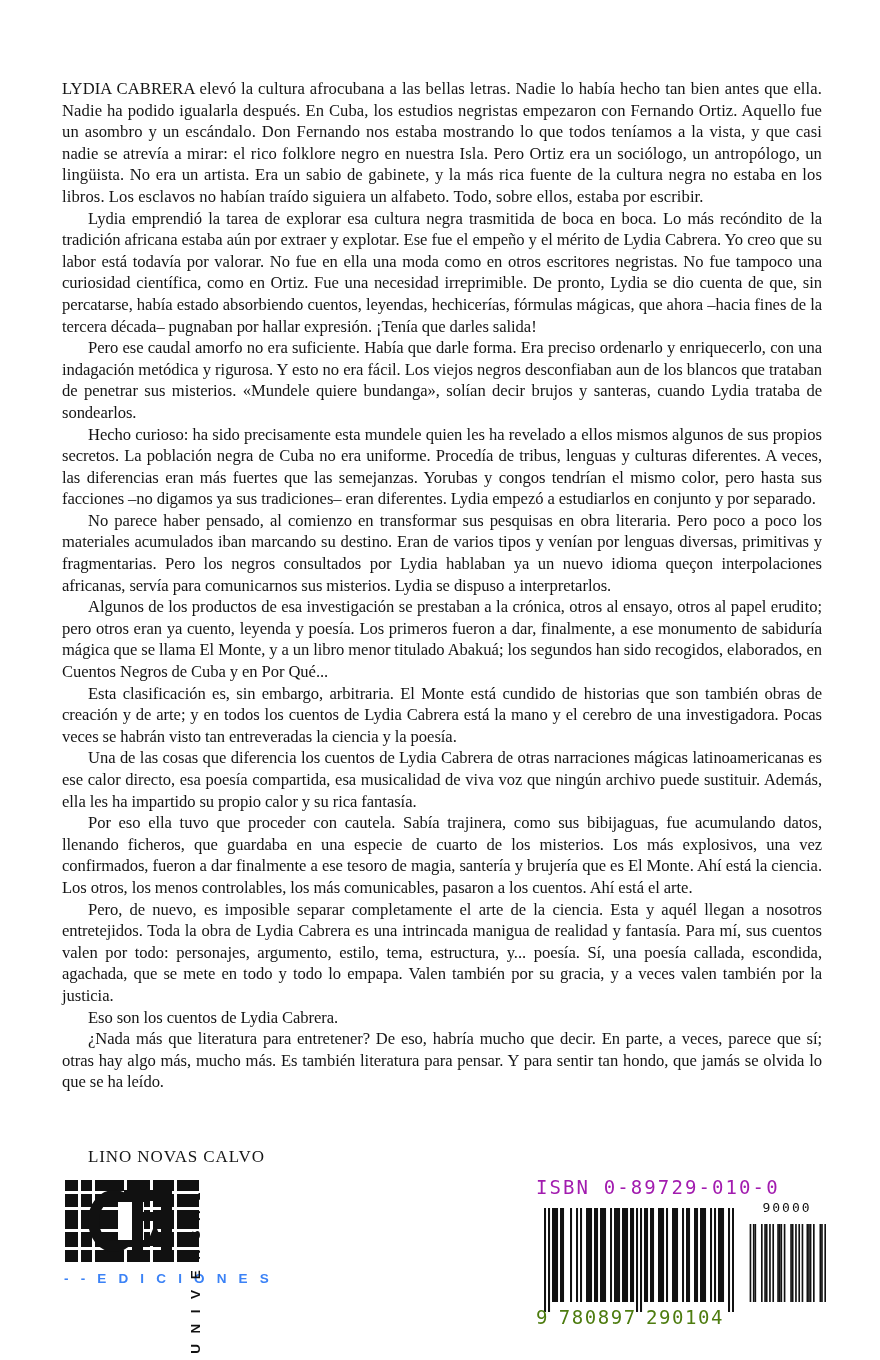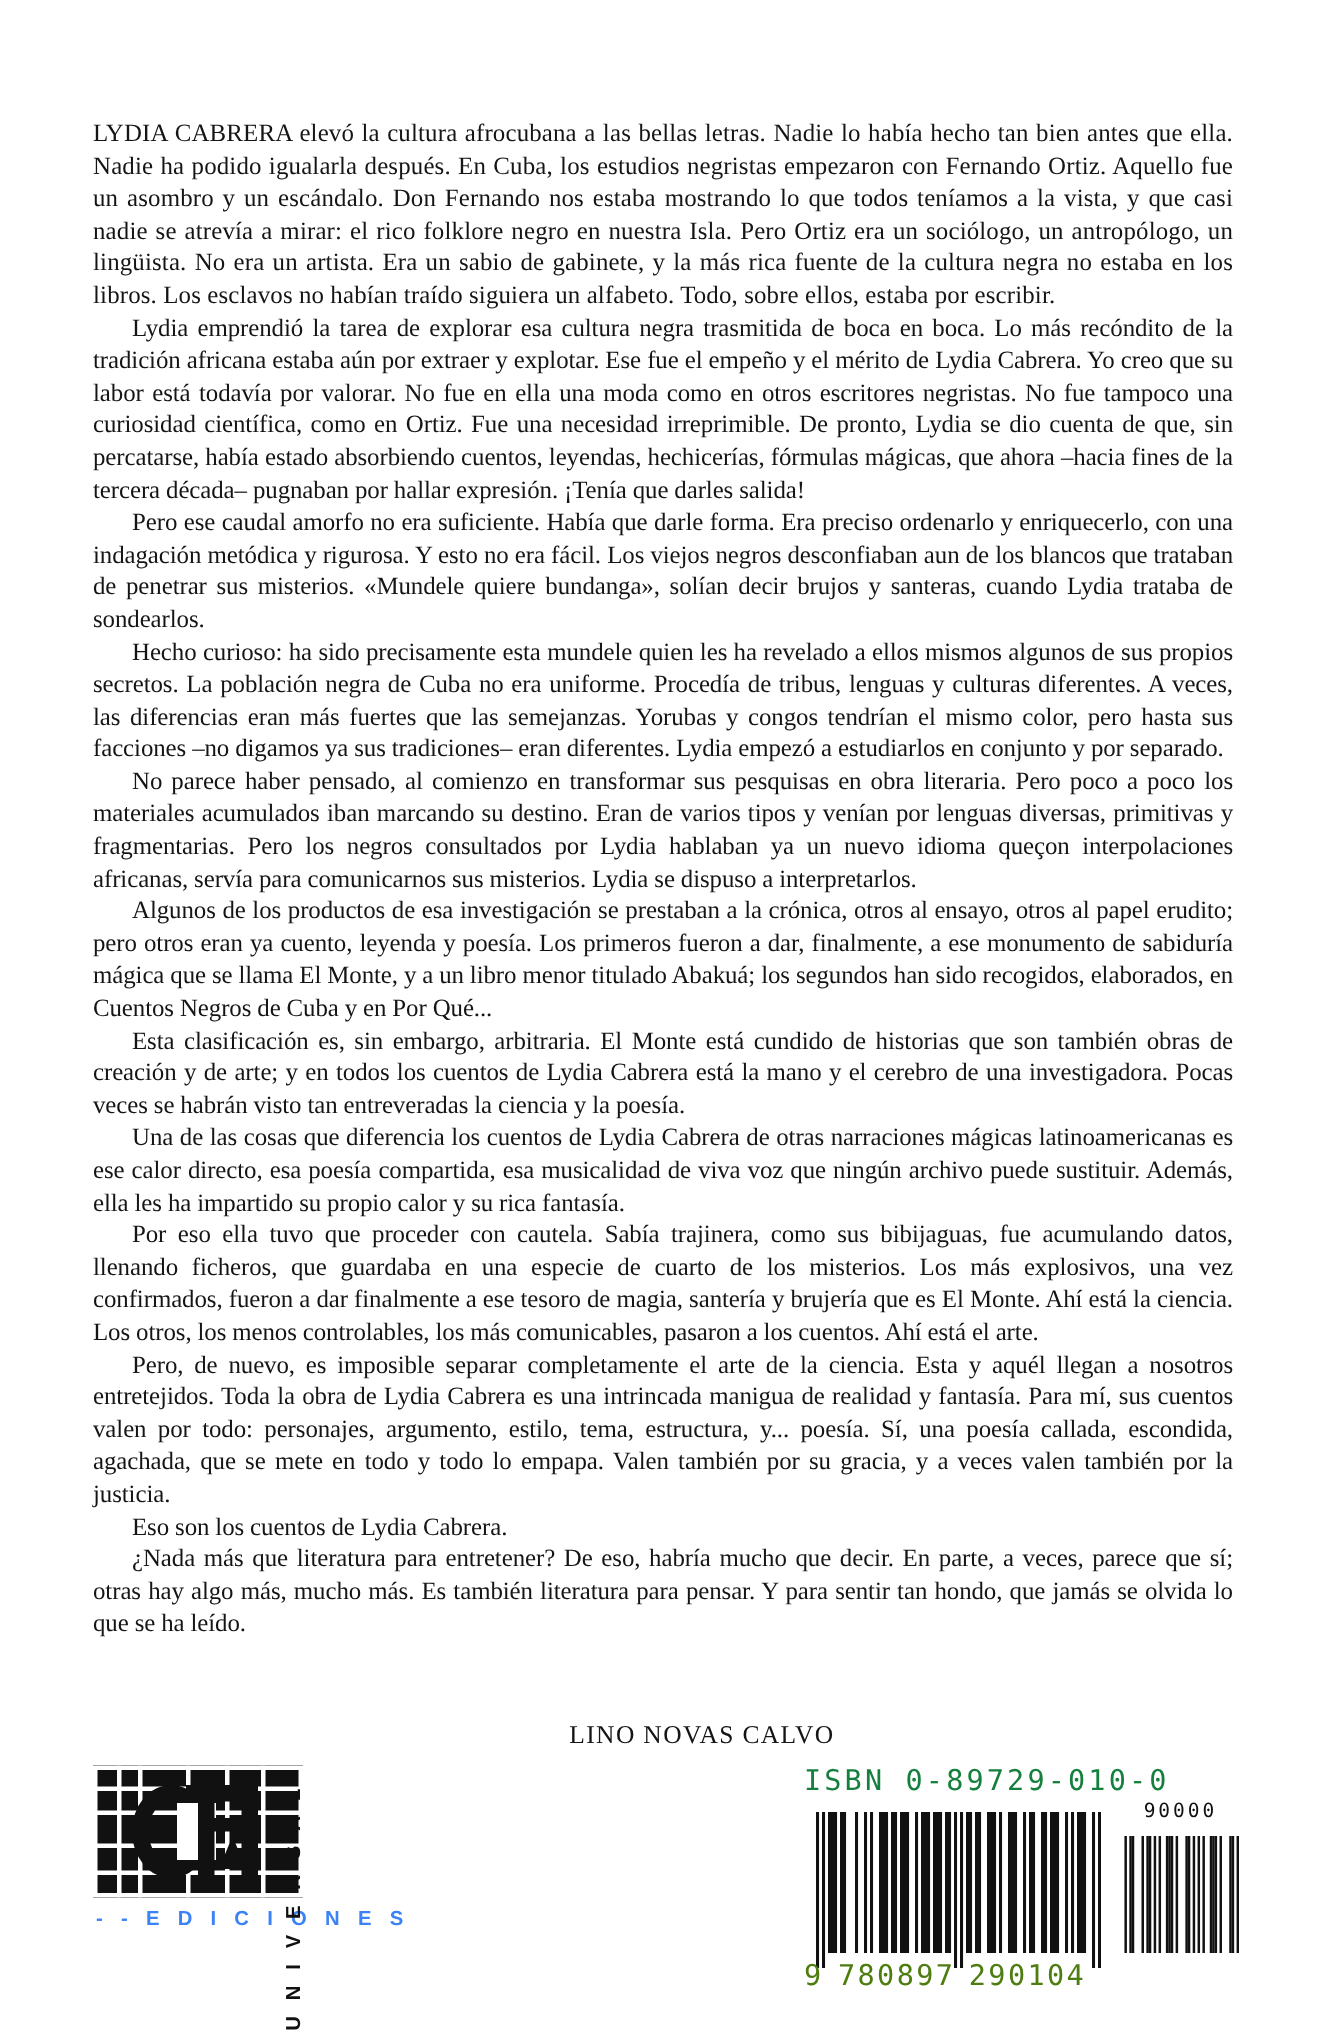--- a/index.html
+++ b/index.html
@@ -48,21 +48,20 @@
   .lead {
     letter-spacing: 0.1px;
   }
 
   
   .byline {
     position: absolute;
     left: 62px;
     top: 1137px;
     width: 760px;
-    text-align: center;
     font-size: 17px;
     letter-spacing: 0.9px;
     transform: translateX(26px);
   }
 
   
   .logo-wrap {
     position: absolute;
     left: 62px;
     top: 1167px;
@@ -190,21 +189,21 @@
   .isbn-block {
     position: absolute;
     left: 536px;
     top: 1166px;
     width: 296px;
   }
   .isbn-text {
     font-family: "DejaVu Sans Mono", "Liberation Mono", monospace;
     font-size: 19px;
     letter-spacing: 2.1px;
-    color: #15803d;
+    color: #a21caf;
     white-space: nowrap;
     width: 230px;
     margin-left: 0;
   }
   .barcodes {
     position: relative;
     margin-top: 4px;
     height: 126px;
     width: 296px;
   }

